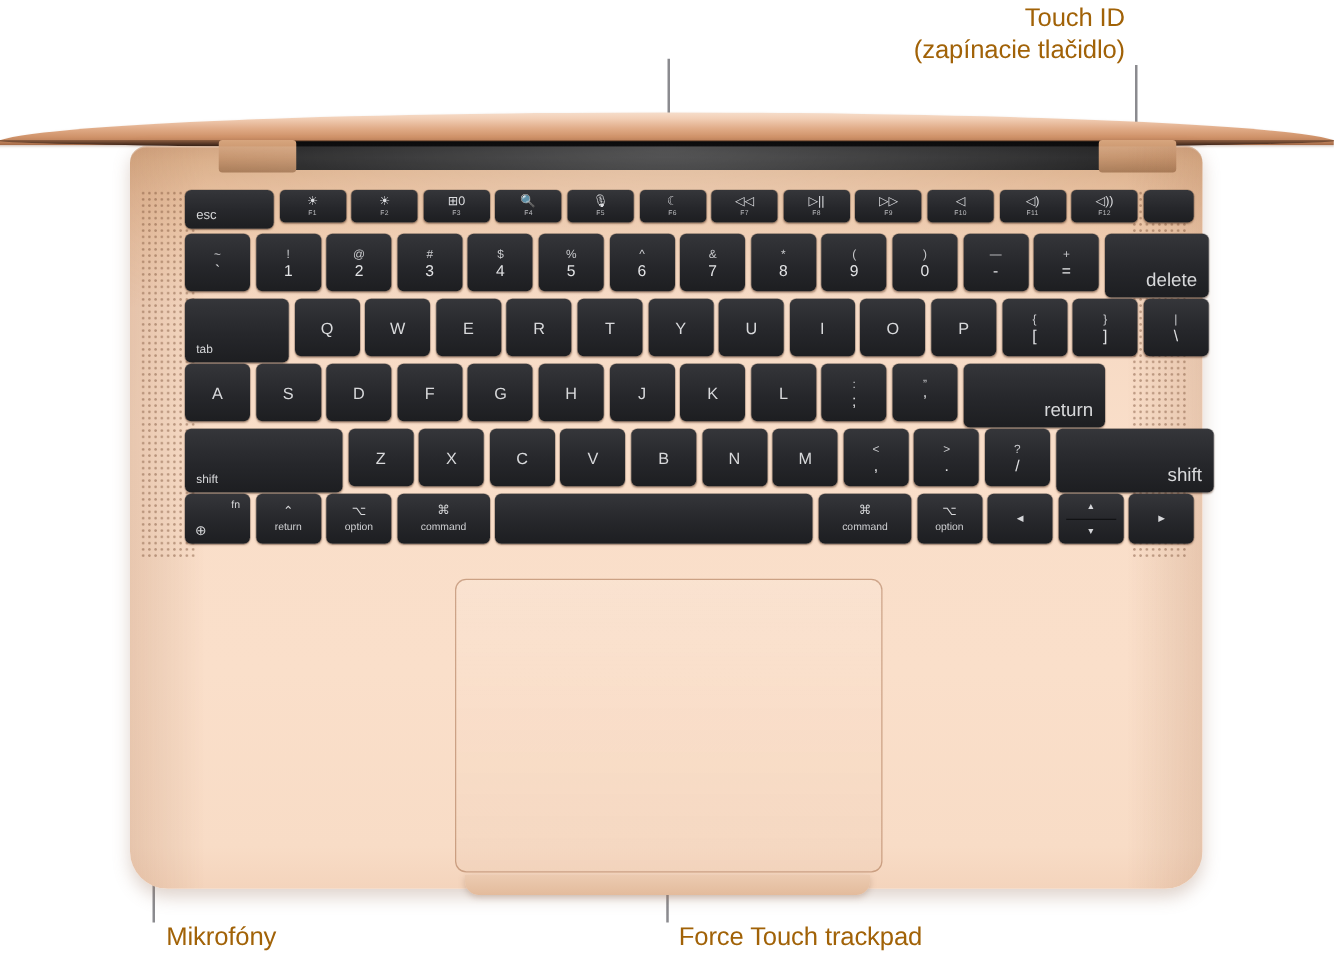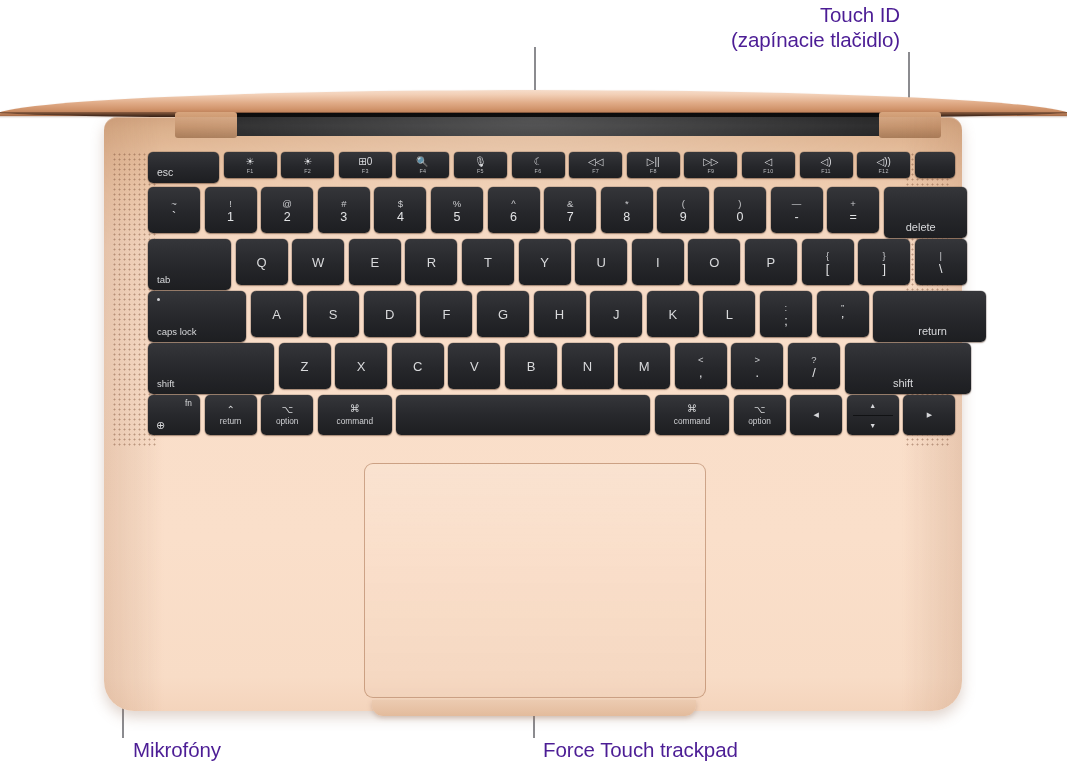--- a/index.html
+++ b/index.html
@@ -5,21 +5,21 @@
   html,body{margin:0;padding:0;background:#ffffff;}
   body{
     width:1067px;height:774px;position:relative;overflow:hidden;
     font-family:"Liberation Sans","DejaVu Sans",sans-serif;
     -webkit-font-smoothing:antialiased;
   }
   .stage{position:absolute;inset:0;}
 
   
   .callout{
-    position:absolute;color:#4c1d95;font-size:20.5px;line-height:25px;
+    position:absolute;color:#a16207;font-size:20.5px;line-height:25px;
     white-space:pre;letter-spacing:-0.1px;
   }
   .callout.right{text-align:right;}
   .leader{position:absolute;background:#8b8b8f;width:1.6px;}
 
   #lbl-facetime{left:250px;top:35px;}
   #lbl-touchid{left:638px;top:2px;text-align:right;width:262px;}
   #lbl-mic{left:133px;top:737px;}
   #lbl-trackpad{left:543px;top:737px;}
 
@@ -99,21 +99,21 @@
     position:relative;background:linear-gradient(to bottom,#35363a,#26272b 55%,#1d1e21);
     border-radius:5px;margin-right:4.6px;
     box-shadow:0 1px 1.5px rgba(90,55,35,.45), 0 0 0 .5px rgba(0,0,0,.25);
     color:#d8d9db;display:flex;flex-shrink:0;
   }
   .key:last-child{margin-right:0;}
   .key.fn{border-radius:4px;}
 
   .k-c{align-items:center;justify-content:center;font-size:13px;}
   .k-bl{align-items:flex-end;justify-content:flex-start;padding:0 0 5px 9px;font-size:9.5px;}
-  .k-br{align-items:flex-end;justify-content:center;padding:0 9px 5px 0;font-size:11px;}
+  .k-br{align-items:flex-end;justify-content:flex-end;padding:0 9px 5px 0;font-size:15px;}
   .k-fnlbl{
     position:absolute;left:0;right:0;bottom:4px;text-align:center;
     font-size:5.4px;letter-spacing:.3px;color:#bdbec1;
   }
   .k-fnico{
     position:absolute;left:0;right:0;top:4px;text-align:center;
     font-size:10px;line-height:11px;color:#dcdde0;
   }
   .k-dual{
     display:flex;flex-direction:column;align-items:center;justify-content:center;
@@ -365,24 +365,20 @@
           </div>
         </div>
         <div class="key" style="width: 52px; height: 46px;">
           <div class="k-dual">
             <div class="top">|</div>
             <div class="bot">\</div>
           </div>
         </div>
       </div>
     <div class="krow" id="row-home" style="top:139px;">
-        <div class="key k-bl" style="width: 89px; height: 46px;">
-          <div class="capsdot"></div>
-          <span>caps lock</span>
-        </div>
         <div class="key k-c" style="width: 52px; height: 46px;">
           <span>A</span>
         </div>
         <div class="key k-c" style="width: 52px; height: 46px;">
           <span>S</span>
         </div>
         <div class="key k-c" style="width: 52px; height: 46px;">
           <span>D</span>
         </div>
         <div class="key k-c" style="width: 52px; height: 46px;">

